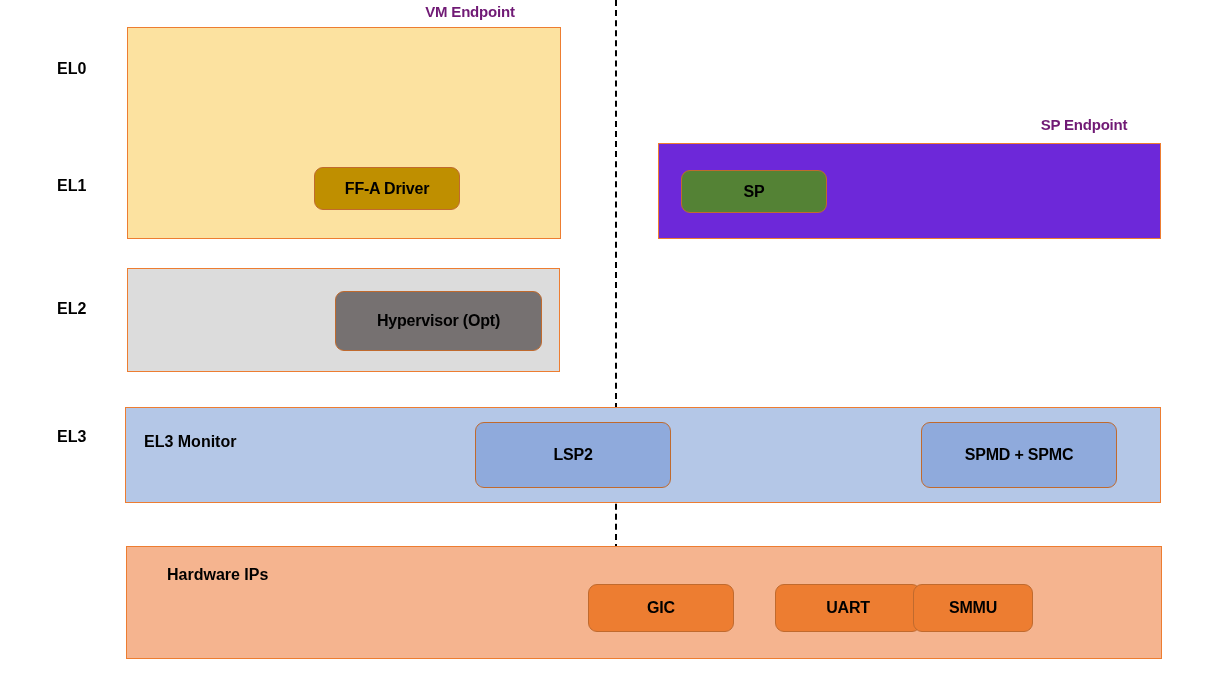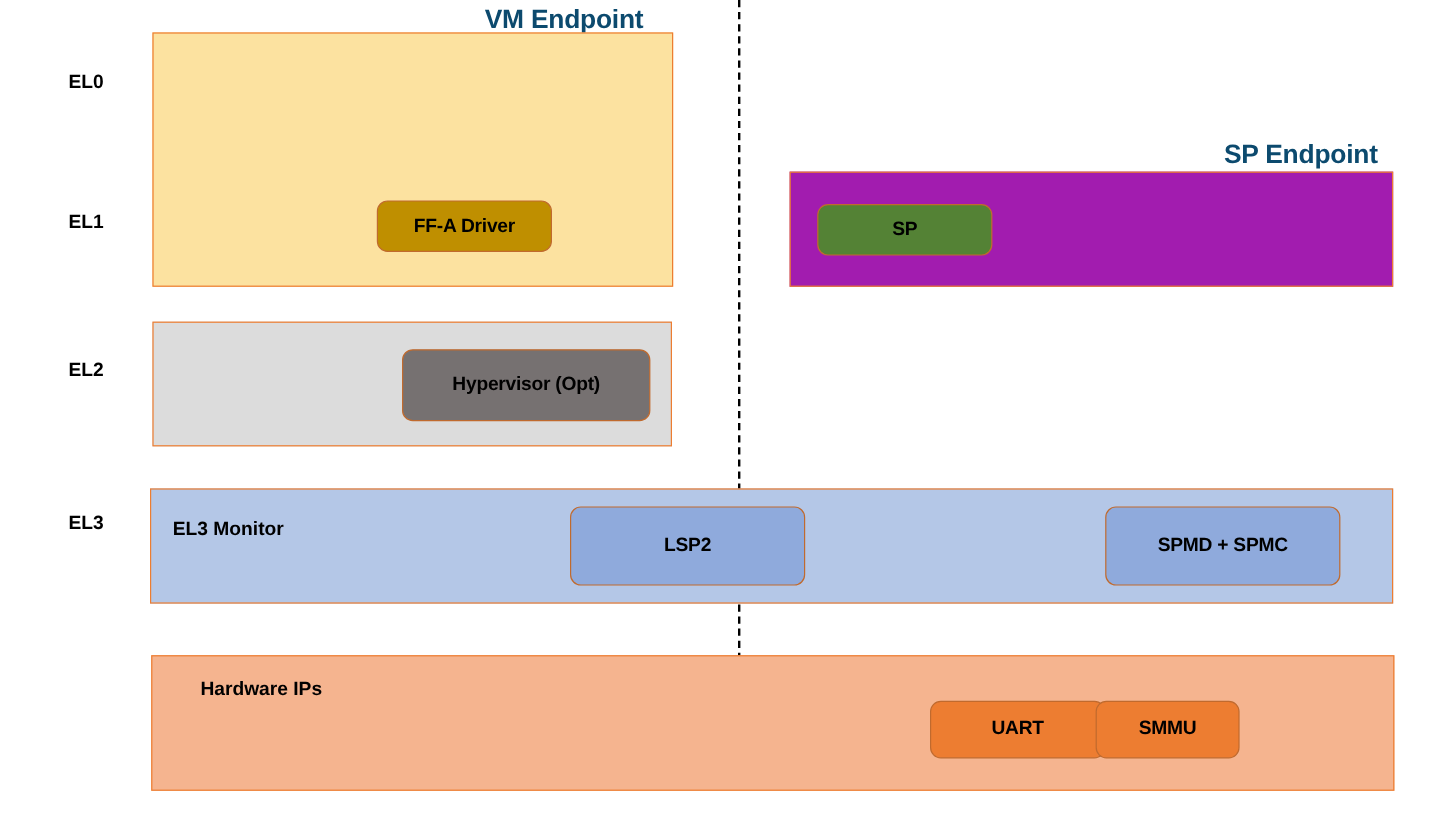--- a/index.html
+++ b/index.html
@@ -14,44 +14,44 @@
     position: relative;
     width: 1211px;
     height: 698px;
     background: #ffffff;
     overflow: hidden;
   }
   .abs { position: absolute; }
 
   
   .section-title {
-    font-size: 22px;
+    font-size: 15px;
     font-weight: bold;
-    color: #0c4a6e;
+    color: #701a75;
     white-space: nowrap;
     text-align: center;
     letter-spacing: -0.2px;
   }
 
   
   .el-label {
     font-size: 16px;
     font-weight: bold;
     color: #000000;
     white-space: nowrap;
     text-align: left;
   }
 
   
   .band {
     box-sizing: border-box;
     border: 1.5px solid #ED7D31;
   }
   .band-vm   { background: #FCE2A0; }
-  .band-sp   { background: #a21caf; }
+  .band-sp   { background: #6d28d9; }
   .band-el2  { background: #DCDCDC; }
   .band-el3  { background: #B4C7E7; }
   .band-hw   { background: #F5B48F; }
 
   
   .band-heading {
     position: absolute;
     font-size: 16px;
     font-weight: bold;
     color: #000000;
@@ -128,19 +128,20 @@
 
 
     <div class="abs block block-blue" style="left:795px; top:14px; width:196px; height:66px;">SPMD + SPMC</div>
   </div>
 
   <div class="abs band band-hw" style="left:126px; top:546px; width:1036px; height:113px;">
 
     <div class="band-heading" style="left:40px; top:19px;">Hardware IPs</div>
 
 
+    <div class="abs block block-orange" style="left:461px; top:37px; width:146px; height:48px;">GIC</div>
 
     <div class="abs block block-orange" style="left:648px; top:37px; width:146px; height:48px;">UART</div>
 
     <div class="abs block block-orange" style="left:786px; top:37px; width:120px; height:48px;">SMMU</div>
   </div>
 
 </div>
 
 </body></html>

